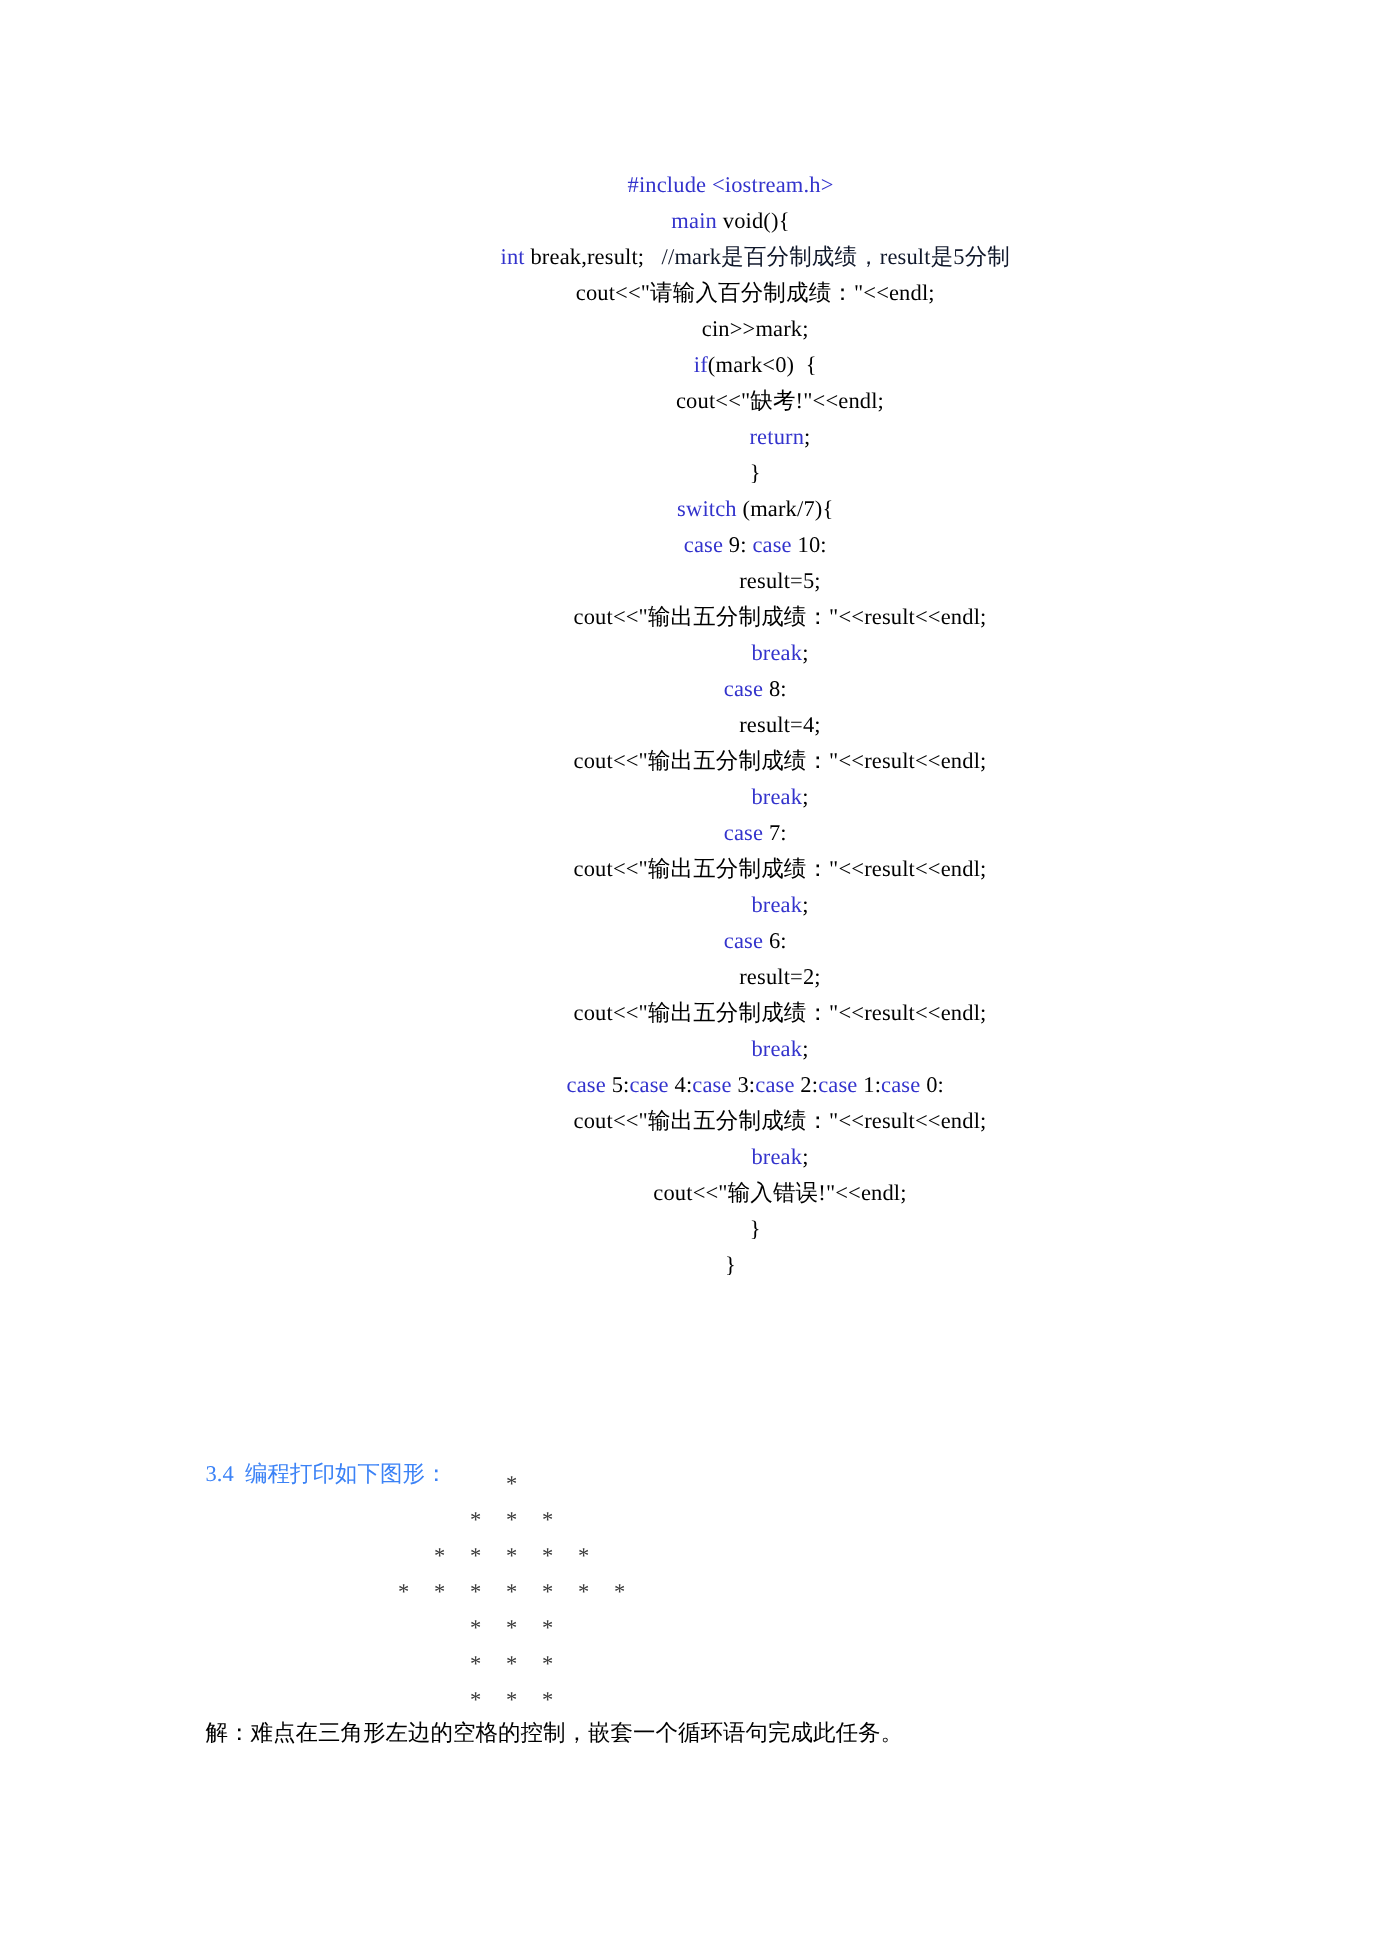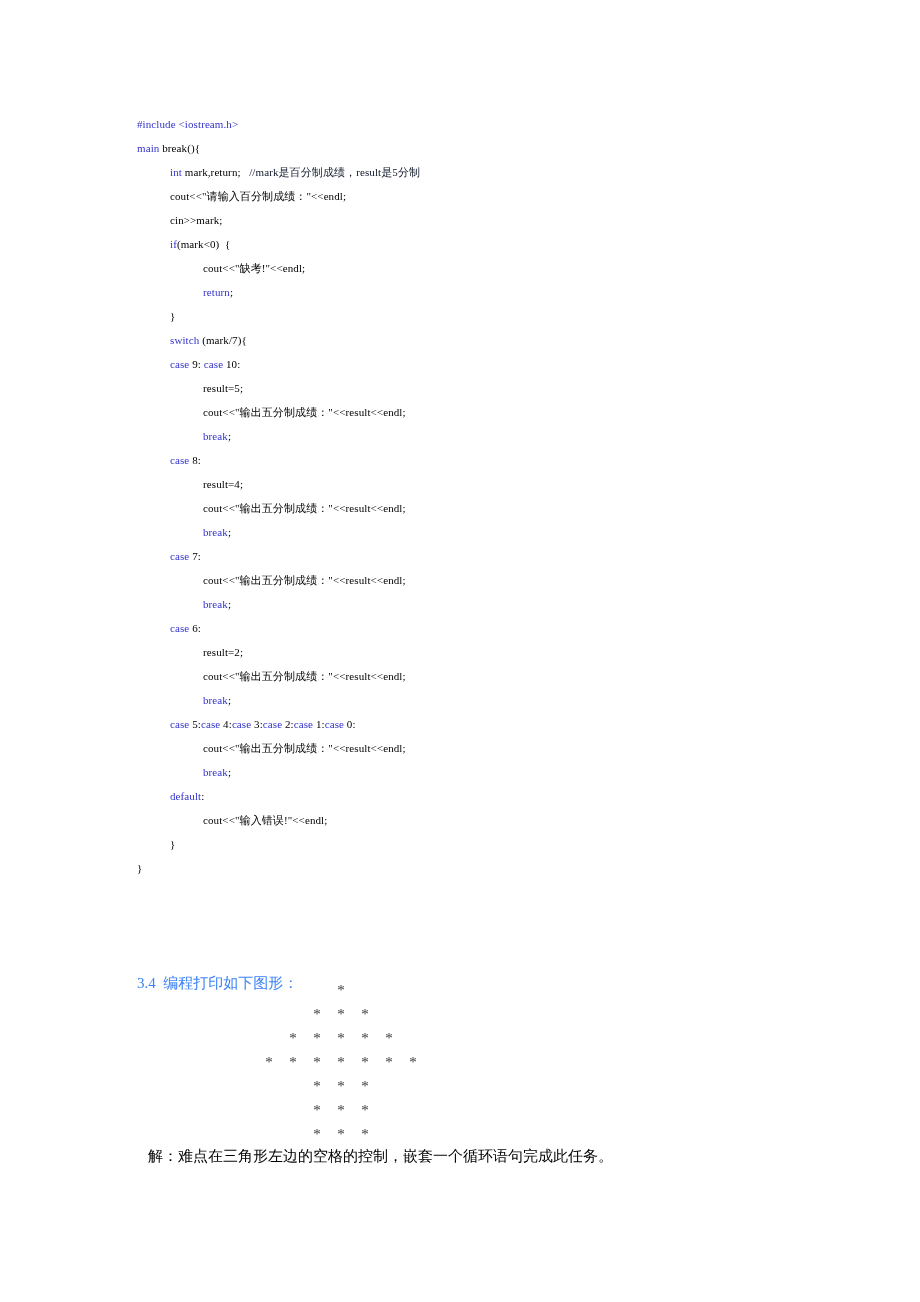--- a/index.html
+++ b/index.html
@@ -26,26 +26,27 @@
 
   
   .code-block {
     position: absolute;
     left: 137px;
     top: 112px;
     width: 700px;
   }
   .code-line {
     font-family: "Liberation Serif", "DejaVu Serif", serif;
-    font-size: 11px;
+    font-size: 15px;
     line-height: 24px;
     height: 24px;
     white-space: pre;
     color: #000000;
     letter-spacing: 0.1px;
+    text-align: center;
   }
   .kw   { color: #3333cc; }
   .cmt  { color: #0f172a; }
   .plain{ color: #000000; }
 
   
   .ind0 { padding-left: 0px; }
   .ind1 { padding-left: 33px; }
   .ind2 { padding-left: 66px; }
 
@@ -88,32 +89,31 @@
   
   .solution-note {
     position: absolute;
     left: 137px;
     top: 1144px;
     font-family: "Liberation Serif", "DejaVu Serif", serif;
     font-size: 15px;
     line-height: 24px;
     color: #000000;
     white-space: pre;
-    margin-left: 11px;
   }
 </style>
 </head>
 <body>
 
 <div class="page">
 
   <div class="code-block">
       <div class="code-line ind0"><span class="kw">#include </span><span class="kw">&lt;iostream.h&gt;</span></div>
-      <div class="code-line ind0"><span class="kw">main</span><span class="plain"> break(){</span></div>
-      <div class="code-line ind1"><span class="kw">int</span><span class="plain"> mark,return;   </span><span class="cmt">//mark是百分制成绩，result是5分制</span></div>
+      <div class="code-line ind0"><span class="kw">main</span><span class="plain"> void(){</span></div>
+      <div class="code-line ind1"><span class="kw">int</span><span class="plain"> break,result;   </span><span class="cmt">//mark是百分制成绩，result是5分制</span></div>
       <div class="code-line ind1"><span class="plain">cout&lt;&lt;"请输入百分制成绩："&lt;&lt;endl;</span></div>
       <div class="code-line ind1"><span class="plain">cin&gt;&gt;mark;</span></div>
       <div class="code-line ind1"><span class="kw">if</span><span class="plain">(mark&lt;0)  {</span></div>
       <div class="code-line ind2"><span class="plain">cout&lt;&lt;"缺考!"&lt;&lt;endl;</span></div>
       <div class="code-line ind2"><span class="kw">return</span><span class="plain">;</span></div>
       <div class="code-line ind1"><span class="plain">}</span></div>
       <div class="code-line ind1"><span class="kw">switch</span><span class="plain"> (mark/7){</span></div>
       <div class="code-line ind1"><span class="kw">case</span><span class="plain"> 9: </span><span class="kw">case</span><span class="plain"> 10:</span></div>
       <div class="code-line ind2"><span class="plain">result=5;</span></div>
       <div class="code-line ind2"><span class="plain">cout&lt;&lt;"输出五分制成绩："&lt;&lt;result&lt;&lt;endl;</span></div>
@@ -125,21 +125,20 @@
       <div class="code-line ind1"><span class="kw">case</span><span class="plain"> 7:</span></div>
       <div class="code-line ind2"><span class="plain">cout&lt;&lt;"输出五分制成绩："&lt;&lt;result&lt;&lt;endl;</span></div>
       <div class="code-line ind2"><span class="kw">break</span><span class="plain">;</span></div>
       <div class="code-line ind1"><span class="kw">case</span><span class="plain"> 6:</span></div>
       <div class="code-line ind2"><span class="plain">result=2;</span></div>
       <div class="code-line ind2"><span class="plain">cout&lt;&lt;"输出五分制成绩："&lt;&lt;result&lt;&lt;endl;</span></div>
       <div class="code-line ind2"><span class="kw">break</span><span class="plain">;</span></div>
       <div class="code-line ind1"><span class="kw">case</span><span class="plain"> 5:</span><span class="kw">case</span><span class="plain"> 4:</span><span class="kw">case</span><span class="plain"> 3:</span><span class="kw">case</span><span class="plain"> 2:</span><span class="kw">case</span><span class="plain"> 1:</span><span class="kw">case</span><span class="plain"> 0:</span></div>
       <div class="code-line ind2"><span class="plain">cout&lt;&lt;"输出五分制成绩："&lt;&lt;result&lt;&lt;endl;</span></div>
       <div class="code-line ind2"><span class="kw">break</span><span class="plain">;</span></div>
-      <div class="code-line ind1"><span class="kw">default</span><span class="plain">:</span></div>
       <div class="code-line ind2"><span class="plain">cout&lt;&lt;"输入错误!"&lt;&lt;endl;</span></div>
       <div class="code-line ind1"><span class="plain">}</span></div>
       <div class="code-line ind0"><span class="plain">}</span></div>
     </div>
 
   <div class="exercise-heading">3.4  编程打印如下图形：</div>
 
   <div class="star-figure">
       <div class="star-row"><span class="star-cell empty">*</span><span class="star-cell empty">*</span><span class="star-cell empty">*</span><span class="star-cell empty">*</span><span class="star-cell empty">*</span><span class="star-cell empty">*</span><span class="star-cell empty">*</span><span class="star-cell empty">*</span><span class="star-cell">*</span></div>
       <div class="star-row"><span class="star-cell empty">*</span><span class="star-cell empty">*</span><span class="star-cell empty">*</span><span class="star-cell empty">*</span><span class="star-cell empty">*</span><span class="star-cell empty">*</span><span class="star-cell empty">*</span><span class="star-cell">*</span><span class="star-cell">*</span><span class="star-cell">*</span></div>

